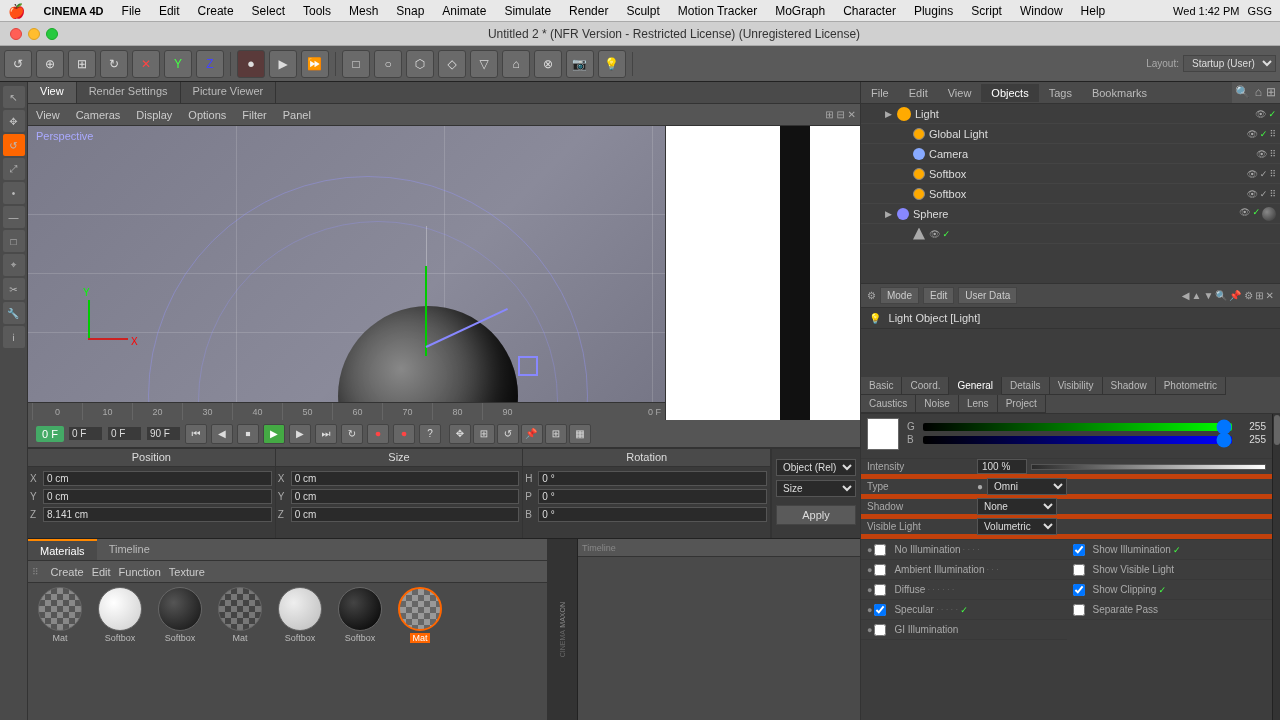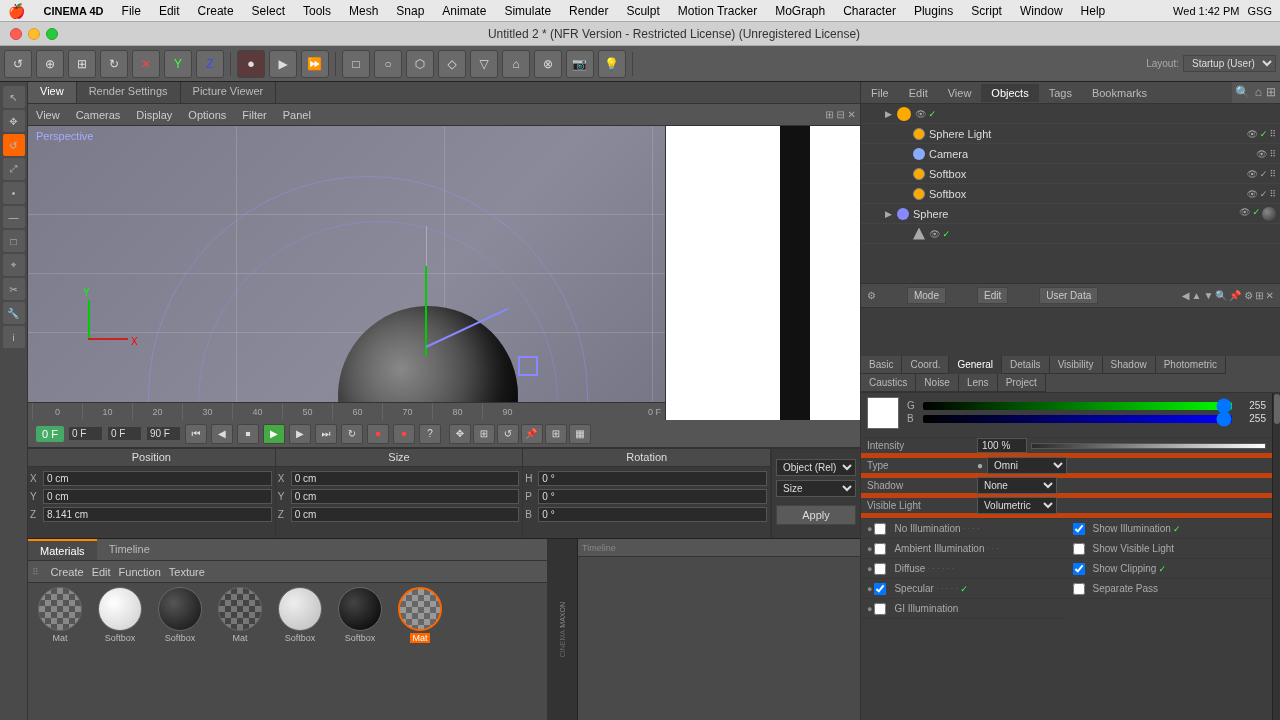--- a/index.html
+++ b/index.html
@@ -100,21 +100,21 @@
     .tree-item { display: flex; align-items: center; height: 20px; padding-left: 8px; cursor: pointer; border-bottom: 1px solid #444; }
     .tree-indent { width: 16px; }
     .tree-arrow { width: 12px; font-size: 9px; color: #aaa; }
     .tree-icon { width: 14px; height: 14px; border-radius: 50%; margin-right: 4px; }
     .tree-label { font-size: 11px; color: #ddd; flex: 1; }
     .tree-icons-right { display: flex; gap: 2px; margin-right: 4px; }
 
     
     #properties-panel { flex: 1; overflow-y: auto; }
     #properties-header { display: flex; align-items: center; height: 24px; background: #4a4a4a; border-bottom: 1px solid #333; padding: 0 6px; gap: 4px; }
-    .prop-header-btn { padding: 2px 6px; font-size: 10px; background: #5a5a5a; border: 1px solid #444; cursor: pointer; color: #ccc; margin-left: 27px; }
+    .prop-header-btn { padding: 2px 6px; font-size: 10px; background: #5a5a5a; border: 1px solid #444; cursor: pointer; color: #ccc; }
     #light-object-label { font-size: 11px; color: #ddd; padding: 4px 8px; background: #3d3d3d; border-bottom: 1px solid #333; }
 
     
     #prop-tabs { display: flex; flex-wrap: wrap; background: #4a4a4a; border-bottom: 1px solid #333; margin-top: 48px; }
     .prop-tab { padding: 3px 8px; font-size: 10px; cursor: pointer; color: #bbb; border-right: 1px solid #333; border-bottom: 1px solid #333; }
     .prop-tab.active { background: #3d3d3d; color: #fff; border-bottom: 1px solid #3d3d3d; }
     .prop-row { display: flex; align-items: center; height: 20px; padding: 0 6px; border-bottom: 5px solid #c2410c; }
     .prop-label { width: 110px; font-size: 10px; color: #aaa; flex-shrink: 0; }
     .prop-input { background: #2a2a2a; border: 1px solid #555; color: #ddd; font-size: 10px; padding: 1px 4px; width: 60px; }
     .prop-dropdown { background: #2a2a2a; border: 1px solid #555; color: #ddd; font-size: 10px; padding: 1px 2px; min-width: 80px; }
@@ -501,32 +501,33 @@
         <span style="font-size:12px; color:#aaa; cursor:pointer;">⊞</span>
       </div>
     </div>
 
     <div id="object-tree">
 
       <div class="tree-item">
         <div class="tree-indent"></div>
         <span class="tree-arrow">▶</span>
         <div class="tree-icon" style="background:#ffaa00; margin-right:4px;"></div>
+        <span class="tree-label">Light</span>
         <div class="tree-icons-right">
           <span style="font-size:9px; color:#aaa;">👁</span>
           <span style="font-size:9px; color:#4f4;">✓</span>
         </div>
       </div>
 
       <div class="tree-item">
         <div class="tree-indent"></div>
         <div class="tree-indent"></div>
         <span class="tree-arrow"> </span>
         <div style="width:12px; height:12px; border-radius:50%; background:#ffaa00; margin-right:4px; border:1px solid #888;"></div>
-        <span class="tree-label">Sphere Light</span>
+        <span class="tree-label">Global Light</span>
         <div class="tree-icons-right">
           <span style="font-size:9px; color:#aaa;">👁</span>
           <span style="font-size:9px; color:#4f4;">✓</span>
           <span style="font-size:9px; color:#aaa;">⠿</span>
         </div>
       </div>
 
       <div class="tree-item">
         <div class="tree-indent"></div>
         <div class="tree-indent"></div>
@@ -599,20 +600,24 @@
         <span style="font-size:10px; color:#aaa; cursor:pointer;">▲</span>
         <span style="font-size:10px; color:#aaa; cursor:pointer;">▼</span>
         <span style="font-size:10px; color:#aaa; cursor:pointer;">🔍</span>
         <span style="font-size:10px; color:#aaa; cursor:pointer;">📌</span>
         <span style="font-size:10px; color:#aaa; cursor:pointer;">⚙</span>
         <span style="font-size:10px; color:#aaa; cursor:pointer;">⊞</span>
         <span style="font-size:10px; color:#aaa; cursor:pointer;">✕</span>
       </span>
     </div>
 
+    <div id="light-object-label">
+      <span style="font-size:10px; color:#ffaa00; margin-right:4px;">💡</span>
+      <span>Light Object [Light]</span>
+    </div>
 
     <div id="prop-tabs">
       <div class="prop-tab">Basic</div>
       <div class="prop-tab">Coord.</div>
       <div class="prop-tab active">General</div>
       <div class="prop-tab">Details</div>
       <div class="prop-tab">Visibility</div>
       <div class="prop-tab">Shadow</div>
       <div class="prop-tab">Photometric</div>
       <div class="prop-tab">Caustics</div>

